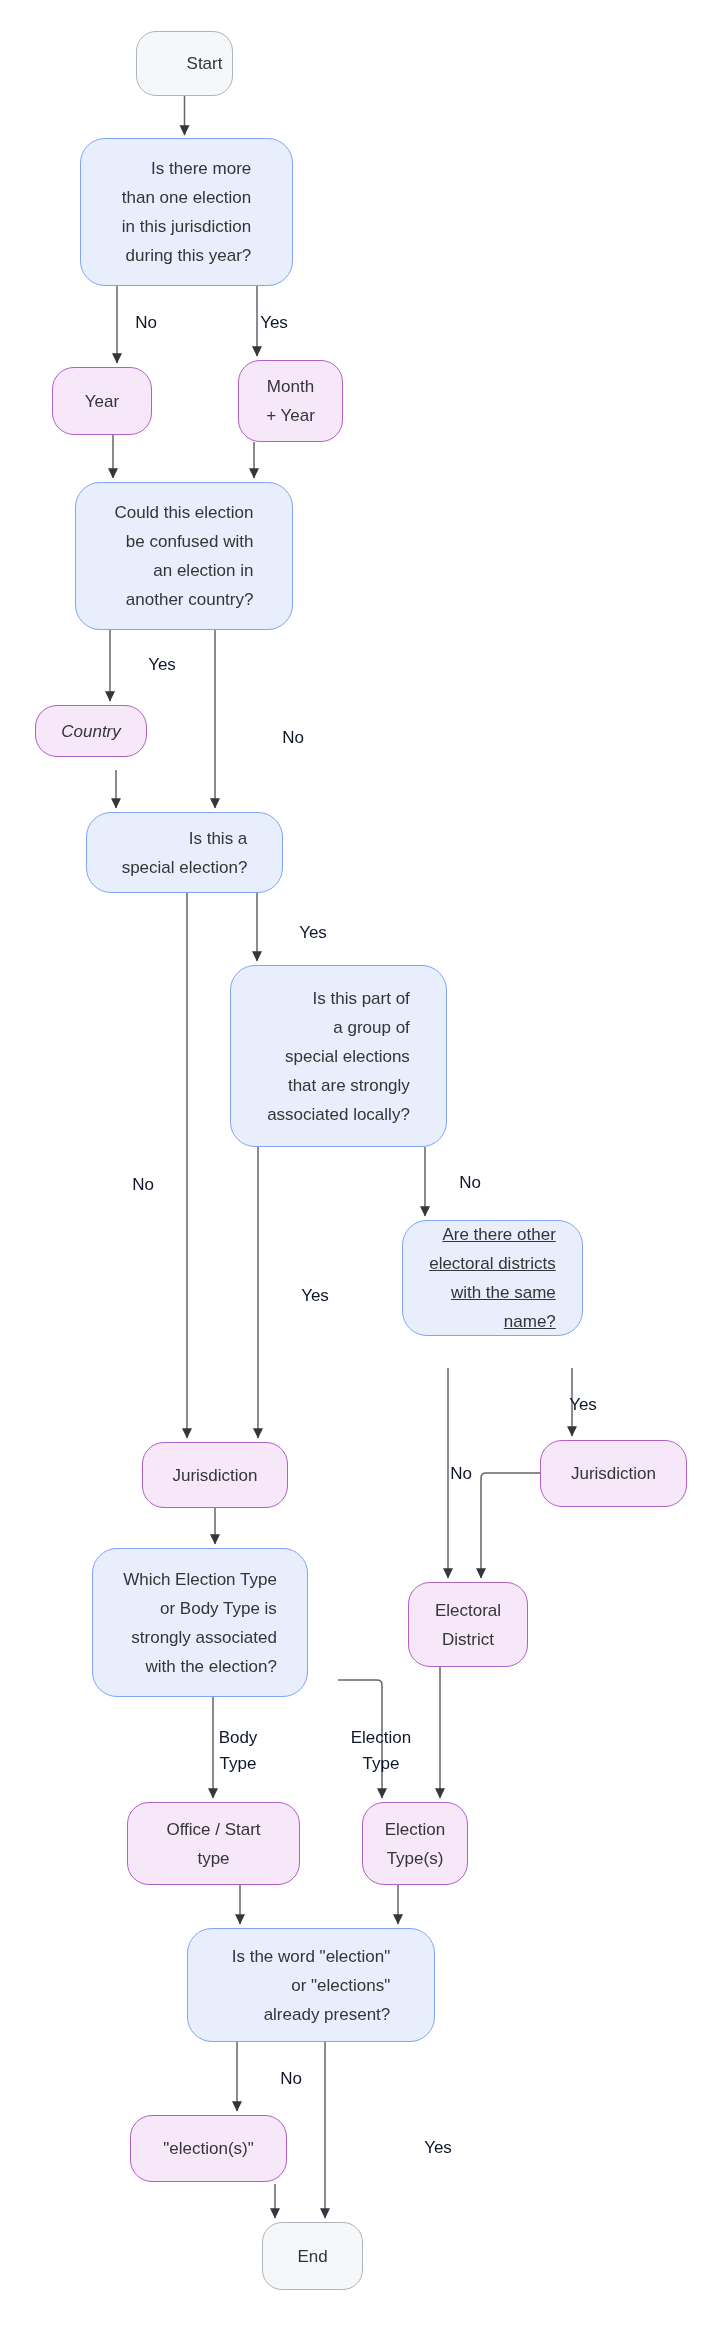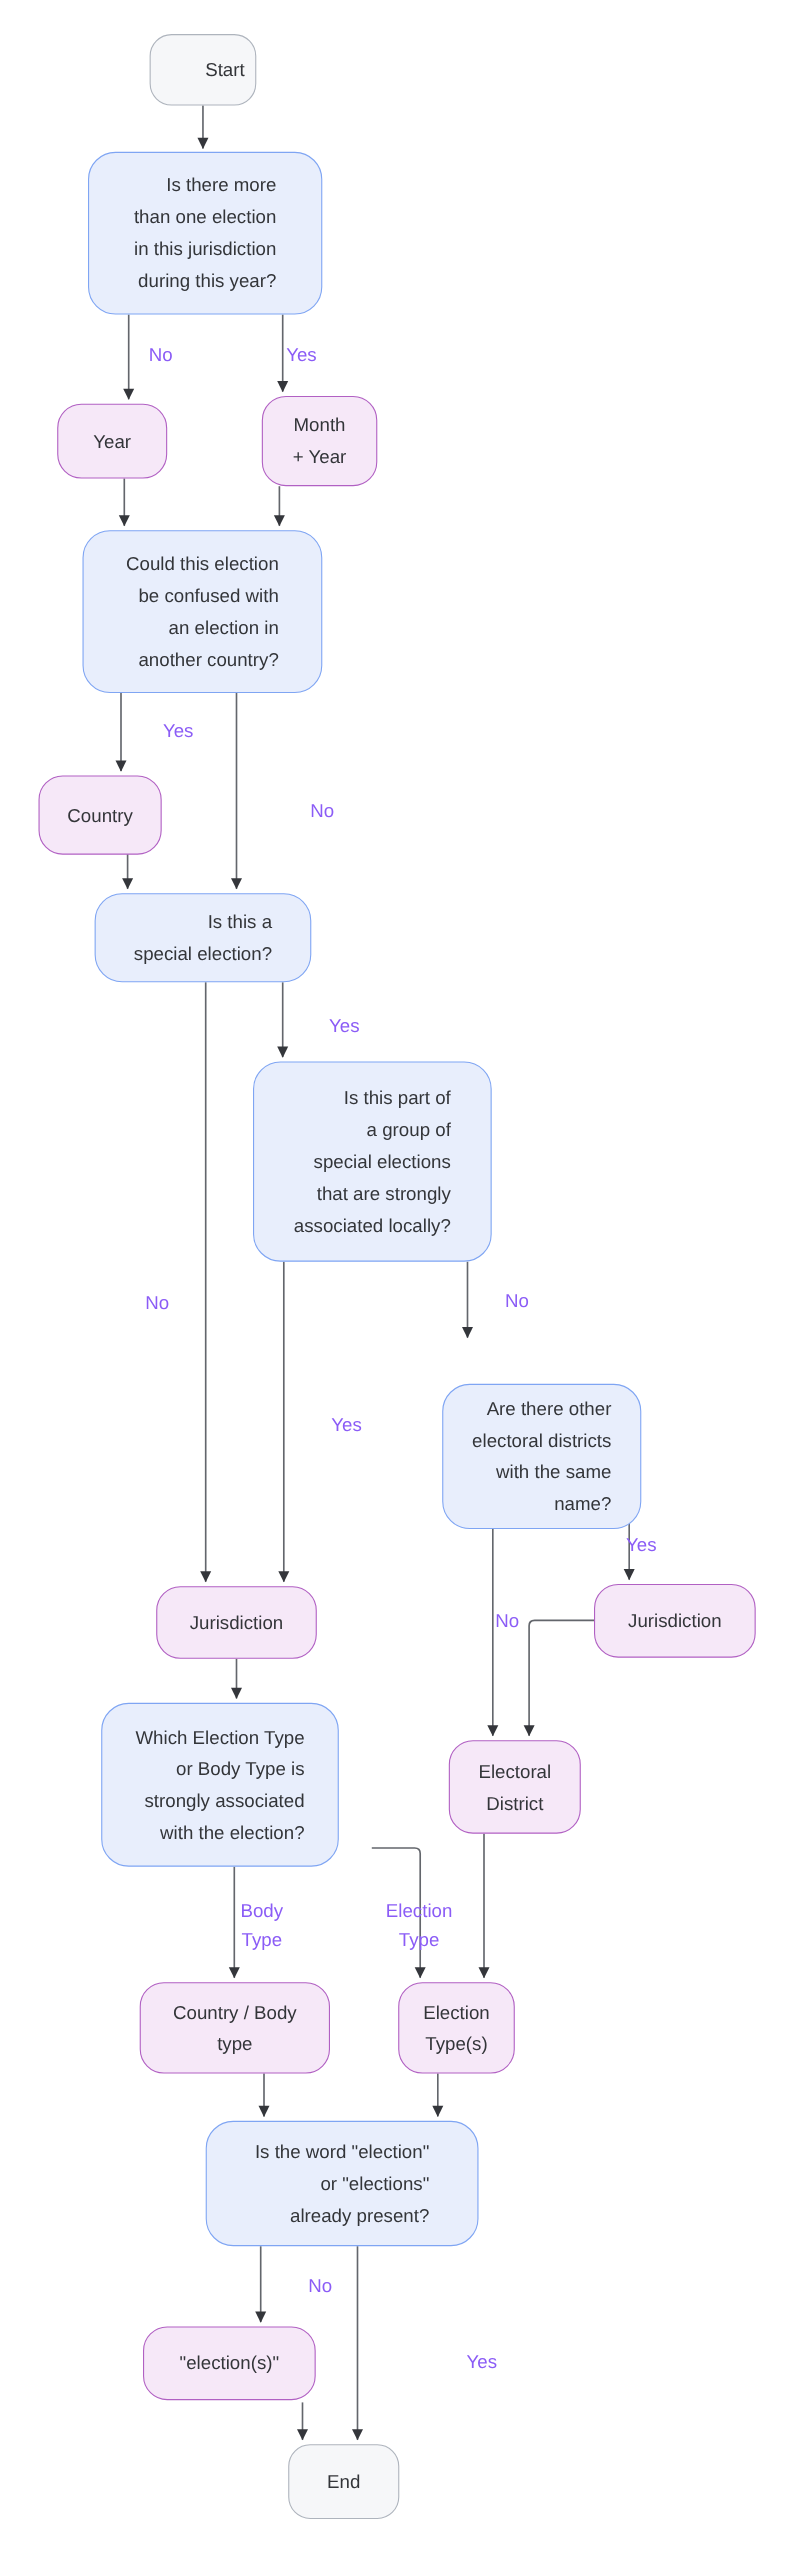--- a/index.html
+++ b/index.html
@@ -46,21 +46,21 @@
     background: #f6f7f9;
     border-color: #aeb4bd;
     border-radius: 20px;
     border-width: 1.5px;
   }
   .edge-label {
     position: absolute;
     transform: translate(-50%, -50%);
     font-size: 17px;
     line-height: 26px;
-    color: #8b5cf6;
+    color: #0f172a;
     text-align: center;
     white-space: pre-line;
     pointer-events: none;
   }
 </style>
 </head>
 <body>
 
 <div id="canvas">
   <svg id="edge-layer" width="725" height="2329" viewBox="0 0 725 2329" xmlns="http://www.w3.org/2000/svg">
@@ -102,41 +102,41 @@
 than one election
 in this jurisdiction
 during this year?</div>
       <div class="node output" style="left: 52px; top: 367px; width: 100px; height: 68px;">Year</div>
       <div class="node output" style="left: 218px; top: 360px; width: 105px; height: 82px; margin-left: 20px;">Month
 + Year</div>
       <div class="node decision" style="left: 75px; top: 482px; width: 218px; height: 148px;">Could this election
 be confused with
 an election in
 another country?</div>
-      <div class="node output" style="left: 35px; top: 705px; width: 112px; height: 72px;">Country</div>
+      <div class="node output" style="left: 35px; top: 705px; width: 112px; height: 52px; font-style: italic;">Country</div>
       <div class="node decision" style="left: 86px; top: 812px; width: 197px; height: 81px;">Is this a
 special election?</div>
       <div class="node decision" style="left: 230px; top: 965px; width: 217px; height: 182px;">Is this part of
 a group of
 special elections
 that are strongly
 associated locally?</div>
-      <div class="node decision" style="left: 402px; top: 1258px; width: 181px; height: 132px;">Are there other
+      <div class="node decision" style="left: 402px; top: 1220px; width: 181px; height: 116px; text-decoration: underline;">Are there other
 electoral districts
 with the same
 name?</div>
       <div class="node output" style="left: 142px; top: 1442px; width: 146px; height: 66px;">Jurisdiction</div>
       <div class="node output" style="left: 540px; top: 1440px; width: 147px; height: 67px;">Jurisdiction</div>
       <div class="node output" style="left: 408px; top: 1582px; width: 120px; height: 85px;">Electoral
 District</div>
       <div class="node decision" style="left: 92px; top: 1548px; width: 216px; height: 149px;">Which Election Type
 or Body Type is
 strongly associated
 with the election?</div>
-      <div class="node output" style="left: 127px; top: 1802px; width: 173px; height: 83px;">Country / Body
+      <div class="node output" style="left: 127px; top: 1802px; width: 173px; height: 83px;">Office / Start
 type</div>
       <div class="node output" style="left: 362px; top: 1802px; width: 106px; height: 83px;">Election
 Type(s)</div>
       <div class="node decision" style="left: 187px; top: 1928px; width: 248px; height: 114px;">Is the word "election"
 or "elections"
 already present?</div>
       <div class="node output" style="left: 130px; top: 2115px; width: 157px; height: 67px;">"election(s)"</div>
       <div class="node terminal" style="left: 262px; top: 2222px; width: 101px; height: 68px;">End</div>
     </div>
   <div id="label-layer">

